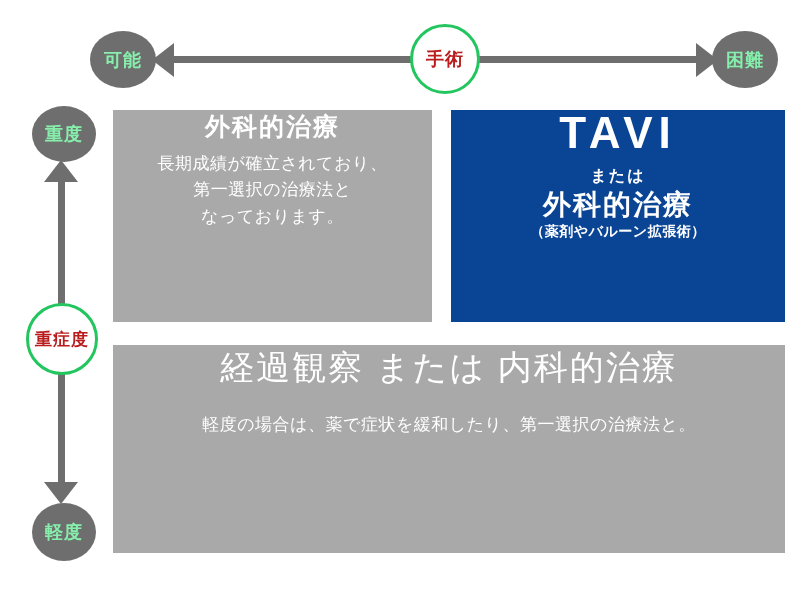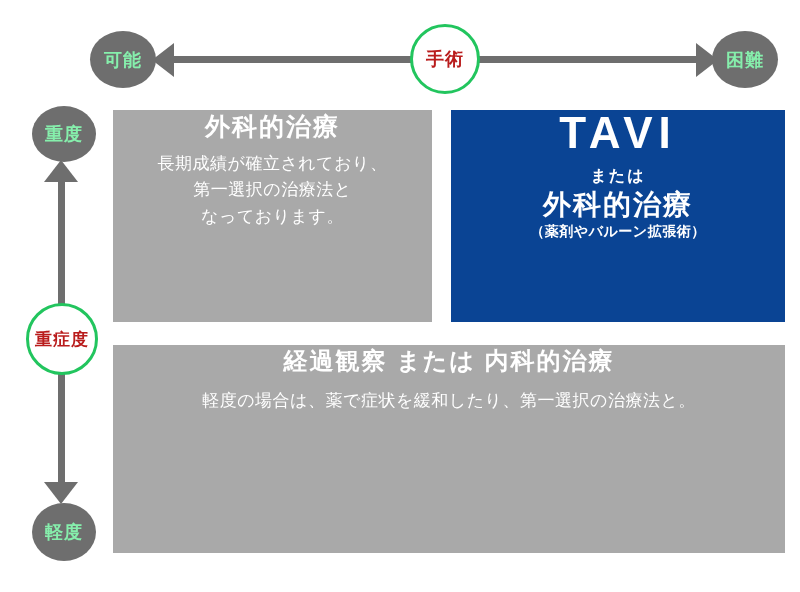--- a/index.html
+++ b/index.html
@@ -176,24 +176,24 @@
   }
   #tavi-note {
     font-size: 14px;
     font-weight: 700;
     letter-spacing: 0.5px;
     margin-top: 2px;
   }
 
   
   #observation-title {
-    font-size: 24px;
-    font-weight: 700;
-    letter-spacing: 2px;
-    margin-bottom: 12px;
+    font-size: 34px;
+    font-weight: 400;
+    letter-spacing: 2px;
+    margin-bottom: 22px;
   }
   #observation-body {
     font-size: 17px;
     font-weight: 400;
     letter-spacing: 0.5px;
   }
 </style>
 </head>
 <body>
 

